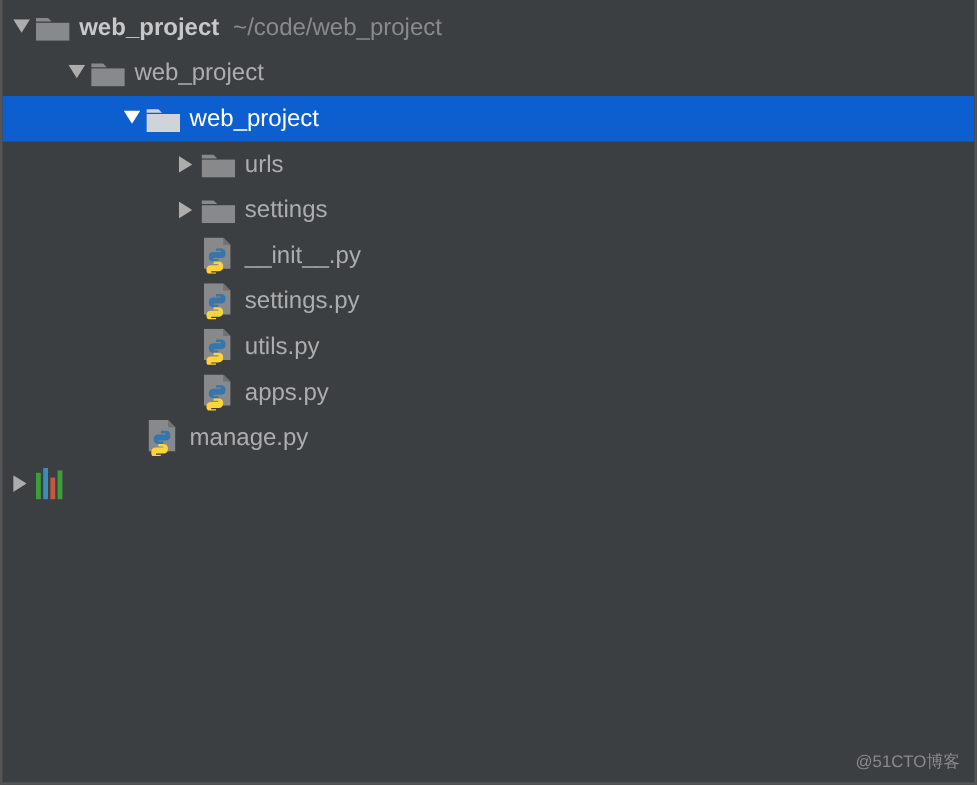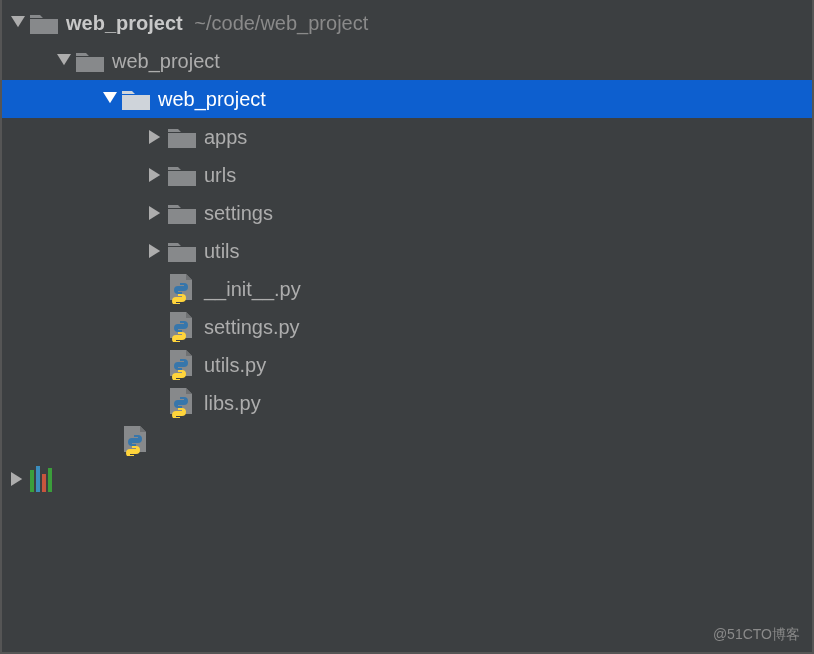--- a/index.html
+++ b/index.html
@@ -113,84 +113,54 @@
     </span>
     <span class="icon-slot">
       <svg class="folder-icon" width="28" height="22" viewBox="0 0 28 22">
           <path d="M0 3 h10 l3 3 h15 v0 h-28 z"></path>
           <rect x="0" y="7" width="28" height="15"></rect>
         </svg>
     </span>
     <span class="label" style="color:#fff">web_project</span>
   </div>
 
+
+
   <div class="row">
     <span class="indent" style="width:144px"></span>
     <span class="arrow">
       <svg width="14" height="14" viewBox="0 0 10 10">
           <polygon points="0,0 8,5 0,10" fill="#adadad"></polygon>
         </svg>
     </span>
     <span class="icon-slot">
       <svg class="folder-icon" width="28" height="22" viewBox="0 0 28 22">
           <path d="M0 3 h10 l3 3 h15 v0 h-28 z"></path>
           <rect x="0" y="7" width="28" height="15"></rect>
         </svg>
     </span>
-    <span class="label">apps</span>
-  </div>
-
+    <span class="label">urls</span>
+  </div>
 
   <div class="row">
     <span class="indent" style="width:144px"></span>
     <span class="arrow">
       <svg width="14" height="14" viewBox="0 0 10 10">
           <polygon points="0,0 8,5 0,10" fill="#adadad"></polygon>
         </svg>
     </span>
     <span class="icon-slot">
       <svg class="folder-icon" width="28" height="22" viewBox="0 0 28 22">
           <path d="M0 3 h10 l3 3 h15 v0 h-28 z"></path>
           <rect x="0" y="7" width="28" height="15"></rect>
         </svg>
     </span>
-    <span class="label">urls</span>
-  </div>
-
-  <div class="row">
-    <span class="indent" style="width:144px"></span>
-    <span class="arrow">
-      <svg width="14" height="14" viewBox="0 0 10 10">
-          <polygon points="0,0 8,5 0,10" fill="#adadad"></polygon>
-        </svg>
-    </span>
-    <span class="icon-slot">
-      <svg class="folder-icon" width="28" height="22" viewBox="0 0 28 22">
-          <path d="M0 3 h10 l3 3 h15 v0 h-28 z"></path>
-          <rect x="0" y="7" width="28" height="15"></rect>
-        </svg>
-    </span>
     <span class="label">settings</span>
   </div>
 
-  <div class="row">
-    <span class="indent" style="width:144px"></span>
-    <span class="arrow">
-      <svg width="14" height="14" viewBox="0 0 10 10">
-          <polygon points="0,0 8,5 0,10" fill="#adadad"></polygon>
-        </svg>
-    </span>
-    <span class="icon-slot">
-      <svg class="folder-icon" width="28" height="22" viewBox="0 0 28 22">
-          <path d="M0 3 h10 l3 3 h15 v0 h-28 z"></path>
-          <rect x="0" y="7" width="28" height="15"></rect>
-        </svg>
-    </span>
-    <span class="label">utils</span>
-  </div>
 
   <div class="row">
     <span class="indent" style="width:164px"></span>
     <span class="icon-slot">
       <svg width="28" height="30" viewBox="0 0 28 30">
         <polygon points="2,0 18,0 24,6 24,26 2,26" fill="#87898b"></polygon>
         <polygon points="18,0 18,6 24,6" fill="#6f7173"></polygon>
         <path d="M10 12 q-4 0 -4 4 q0 4 4 4 h4 v-2 h-4 v-1 h6 q4 0 4 -4 q0 -4 -4 -4 h-4 v2 h4 v1 z" fill="#3776ab"></path>
         <path d="M14 28 q4 0 4 -4 q0 -4 -4 -4 h-4 v2 h4 v1 h-6 q-4 0 -4 4 q0 4 4 4 h4 v-2 h-4 v-1 z" fill="#ffd43b"></path>
       </svg>
@@ -227,33 +197,34 @@
   <div class="row">
     <span class="indent" style="width:164px"></span>
     <span class="icon-slot">
       <svg width="28" height="30" viewBox="0 0 28 30">
         <polygon points="2,0 18,0 24,6 24,26 2,26" fill="#87898b"></polygon>
         <polygon points="18,0 18,6 24,6" fill="#6f7173"></polygon>
         <path d="M10 12 q-4 0 -4 4 q0 4 4 4 h4 v-2 h-4 v-1 h6 q4 0 4 -4 q0 -4 -4 -4 h-4 v2 h4 v1 z" fill="#3776ab"></path>
         <path d="M14 28 q4 0 4 -4 q0 -4 -4 -4 h-4 v2 h4 v1 h-6 q-4 0 -4 4 q0 4 4 4 h4 v-2 h-4 v-1 z" fill="#ffd43b"></path>
       </svg>
     </span>
-    <span class="label">libs.py</span>
+    <span class="label">apps.py</span>
   </div>
 
   <div class="row">
     <span class="indent" style="width:118px"></span>
     <span class="icon-slot">
       <svg width="28" height="30" viewBox="0 0 28 30">
         <polygon points="2,0 18,0 24,6 24,26 2,26" fill="#87898b"></polygon>
         <polygon points="18,0 18,6 24,6" fill="#6f7173"></polygon>
         <path d="M10 12 q-4 0 -4 4 q0 4 4 4 h4 v-2 h-4 v-1 h6 q4 0 4 -4 q0 -4 -4 -4 h-4 v2 h4 v1 z" fill="#3776ab"></path>
         <path d="M14 28 q4 0 4 -4 q0 -4 -4 -4 h-4 v2 h4 v1 h-6 q-4 0 -4 4 q0 4 4 4 h4 v-2 h-4 v-1 z" fill="#ffd43b"></path>
       </svg>
     </span>
+    <span class="label">manage.py</span>
   </div>
 
   <div class="row">
     <span class="indent" style="width:6px"></span>
     <span class="arrow">
       <svg width="14" height="14" viewBox="0 0 10 10">
           <polygon points="0,0 8,5 0,10" fill="#adadad"></polygon>
         </svg>
     </span>
     <span class="icon-slot">

